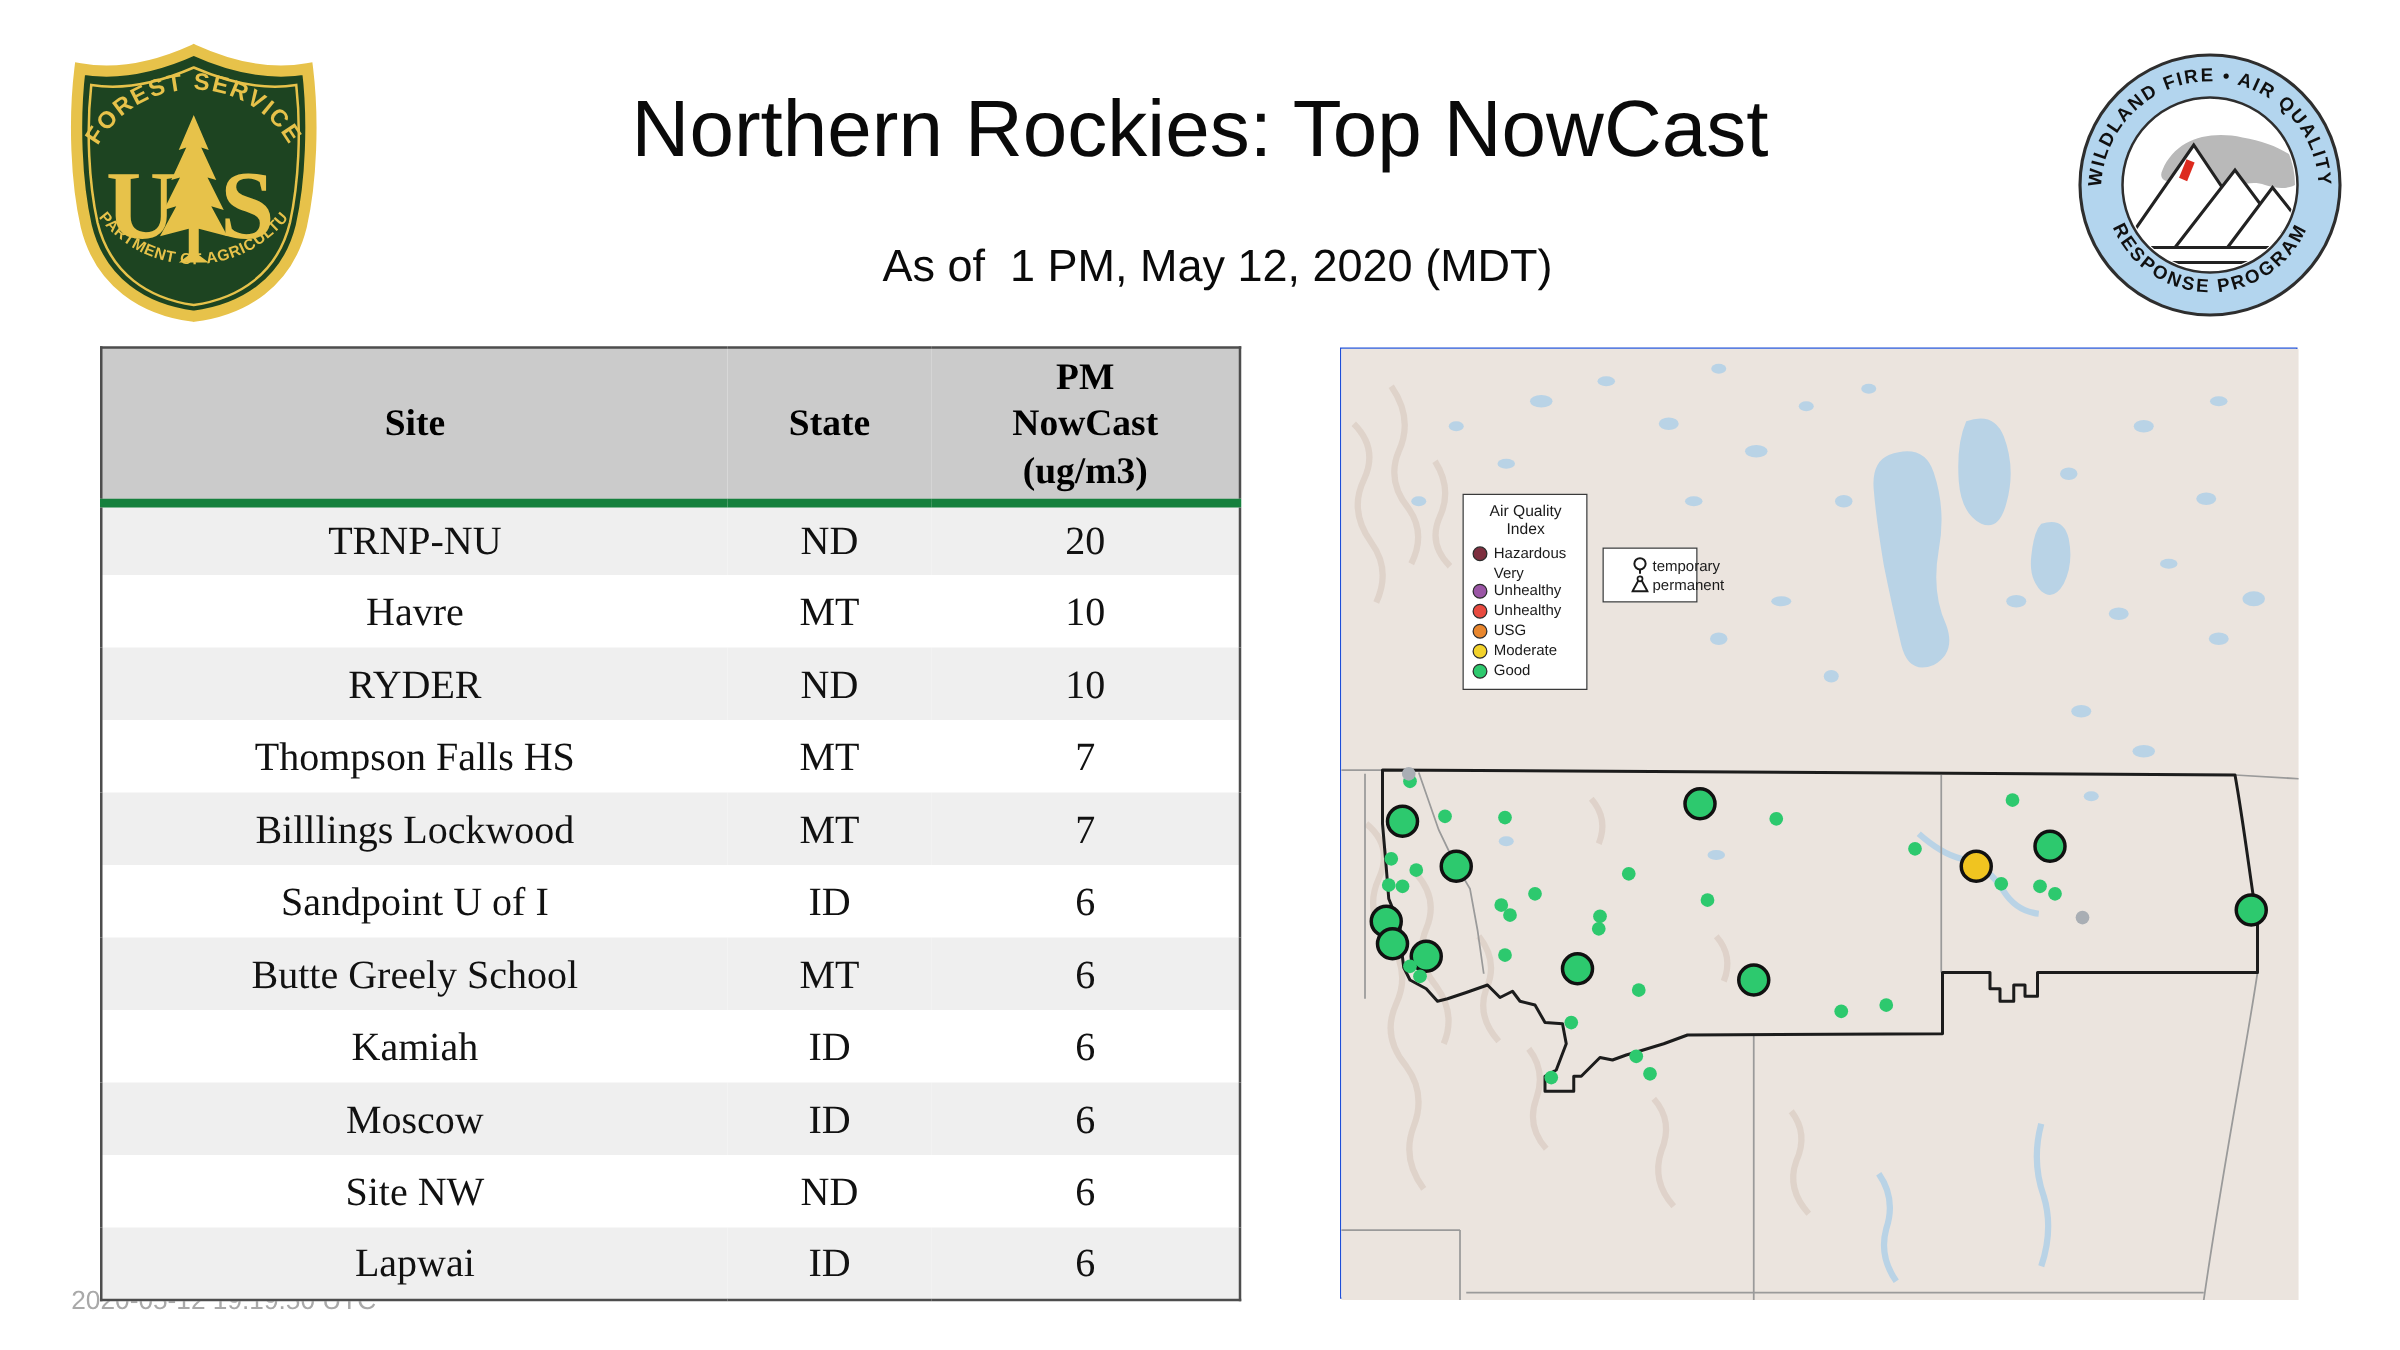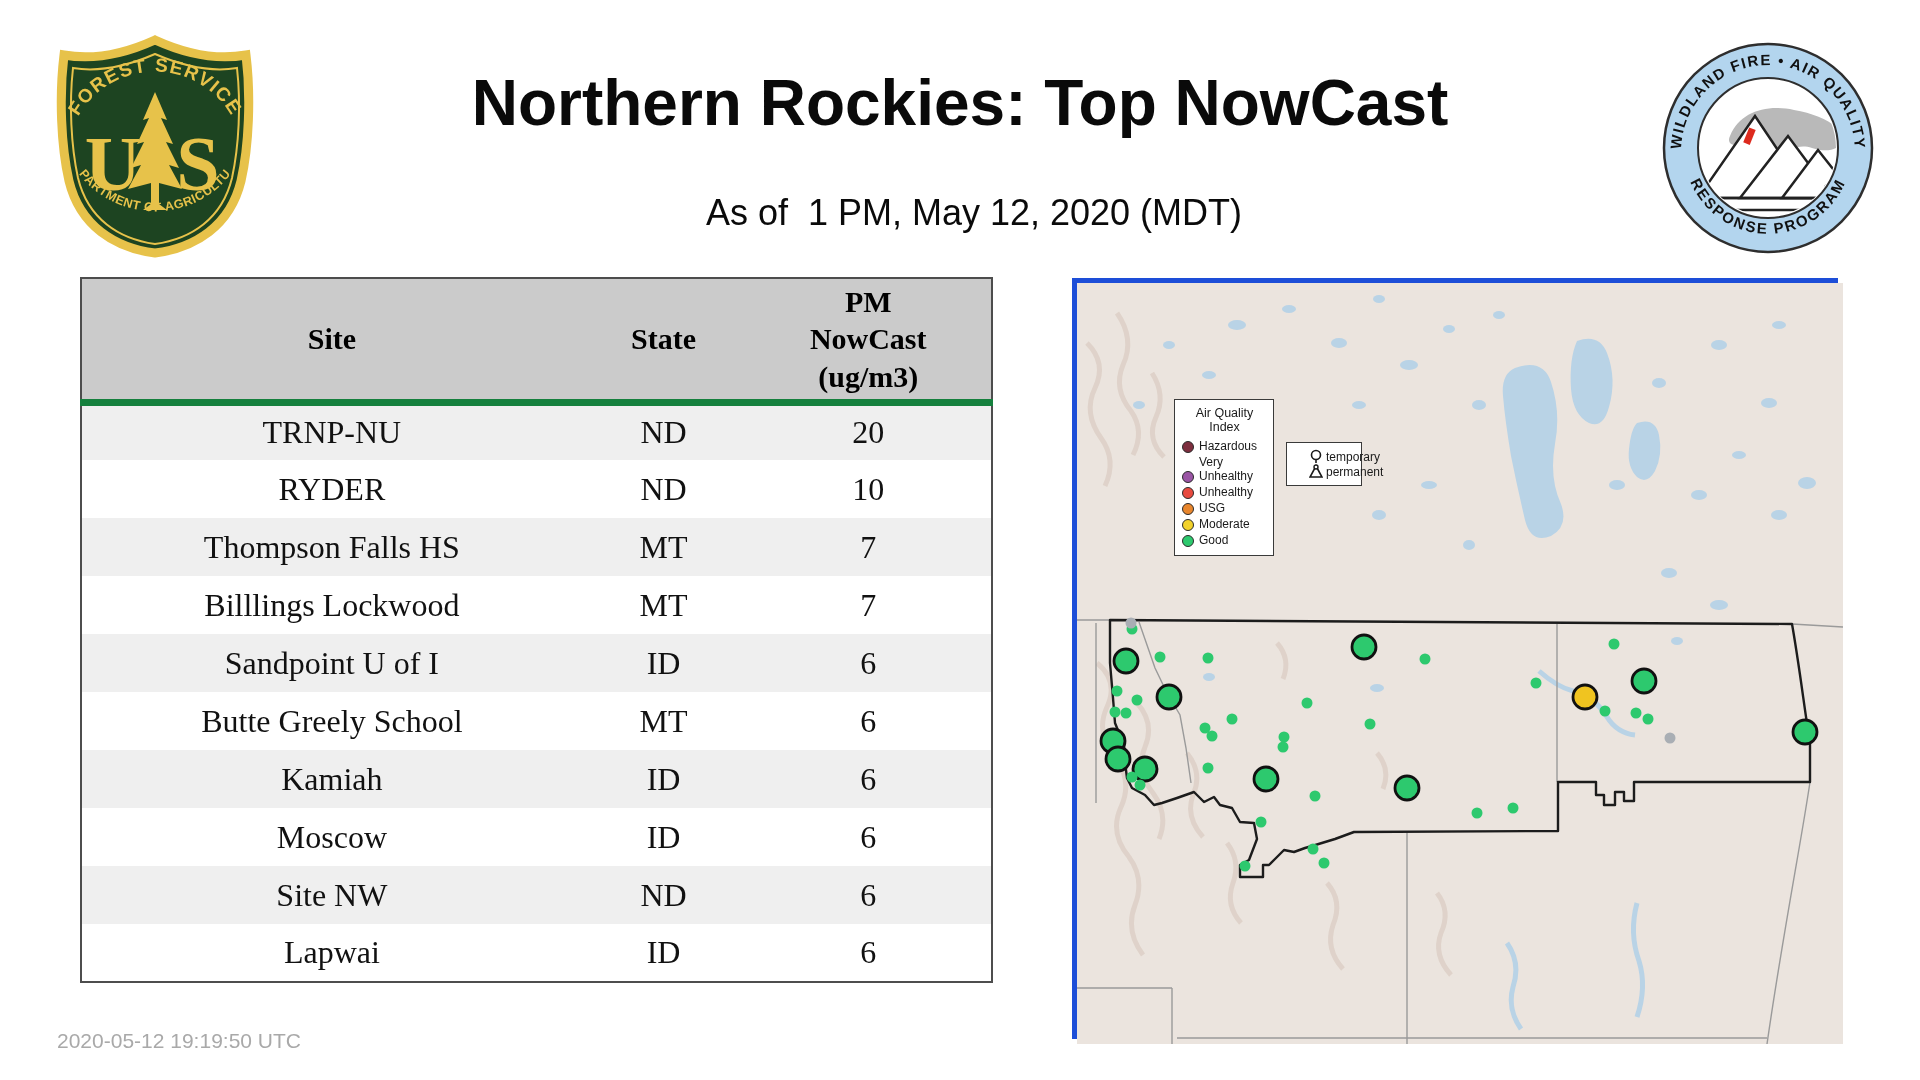--- a/index.html
+++ b/index.html
@@ -2,21 +2,21 @@
 <html><head>
 <meta charset="utf-8">
 <style>
   * { margin:0; padding:0; box-sizing:border-box; }
   html,body { width:1920px; height:1080px; background:#ffffff; overflow:hidden;
               font-family:"Liberation Sans", sans-serif; }
   .abs { position:absolute; }
 
   
   #title { top:66px; left:0; width:1920px; text-align:center; font-size:64px;
-           color:#0a0a0a; letter-spacing:0px; font-weight:700; }
+           color:#0a0a0a; letter-spacing:0px; font-weight:400; }
   #subtitle { top:192px; left:14px; width:1920px; text-align:center; font-size:36px;
               color:#0a0a0a; white-space:pre; font-weight:400; }
 
   
   #fs-logo { top:34px; left:55px; }
   #wfaqrp-logo { top:40px; left:1660px; }
 
   
   #nowcast-table-wrap { top:277px; left:80px; width:913px; z-index:2; }
   table#nowcast-table { width:913px; border-collapse:collapse; background:#ffffff;
@@ -29,21 +29,21 @@
   #nowcast-table tbody tr:nth-child(odd)  { background:#efefef; }
   #nowcast-table tbody tr:nth-child(even) { background:#ffffff; }
   .col-site  { width:502px; }
   .col-state { width:164px; }
   .col-pm    { width:247px; }
 
   
   #timestamp { top:1029px; left:57px; font-size:21px; color:#a9a9a9; z-index:1; }
 
   
-  #map { top:278px; left:1072px; width:766px; height:761px; border:5px solid #1d4ed8; }
+  #map { top:278px; left:1072px; width:766px; height:761px; border:1px solid #1d4ed8; }
   #map svg { display:block; }
 
   .map-box { position:absolute; background:#ffffff; border:1.5px solid #3a3a3a;
              font-size:12px; color:#1a1a1a; }
   #aqi-legend { left:97px; top:116px; width:100px; padding:6px 6px 6px 7px; }
   #aqi-legend .lg-title { font-size:12.5px; margin-bottom:5px; text-align:center; }
   .lg-item { display:flex; align-items:flex-end; margin:2px 0; }
   .lg-swatch { width:12px; height:12px; border-radius:50%; border:1.6px solid #2b2b2b;
                margin-right:5px; flex:0 0 auto; }
   #sym-legend { left:209px; top:159px; width:76px; padding:6px 22px; }
@@ -119,20 +119,25 @@
         <th class="col-pm">PM
 NowCast
 (ug/m3)</th>
       </tr>
     </thead>
     <tbody id="nowcast-tbody">
         <tr>
           <td>TRNP-NU</td>
           <td>ND</td>
           <td>20</td>
+        </tr>
+        <tr>
+          <td>Havre</td>
+          <td>MT</td>
+          <td>10</td>
         </tr>
         <tr>
           <td>RYDER</td>
           <td>ND</td>
           <td>10</td>
         </tr>
         <tr>
           <td>Thompson Falls HS</td>
           <td>MT</td>
           <td>7</td>

